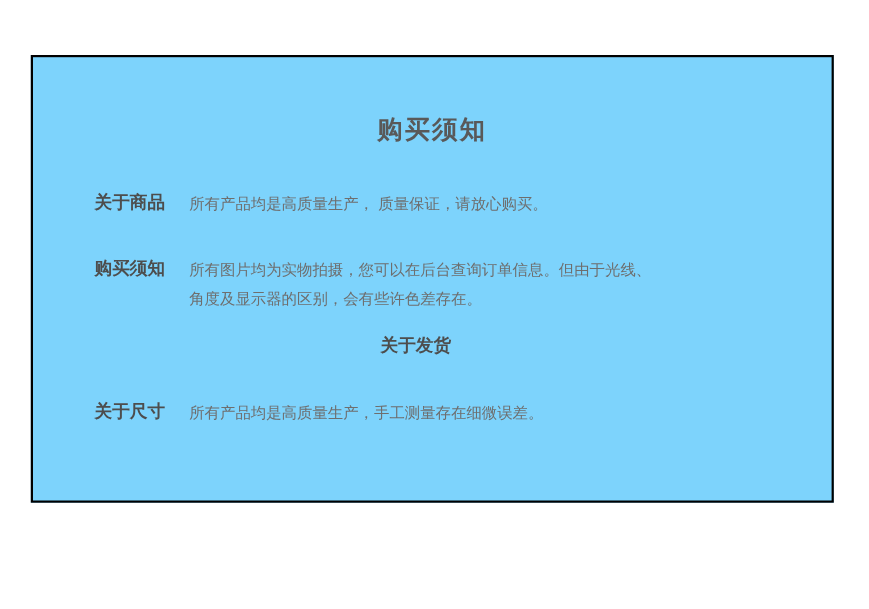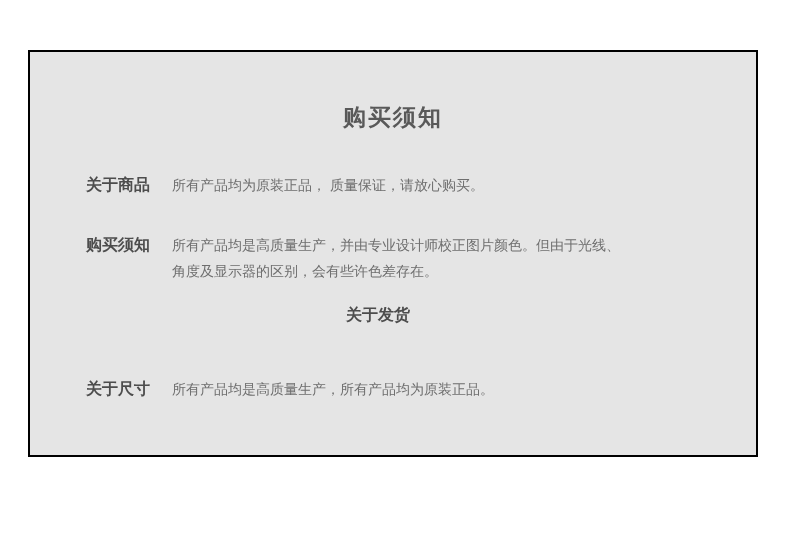--- a/index.html
+++ b/index.html
@@ -16,42 +16,42 @@
     overflow: hidden;
   }
   .notice-box {
     position: absolute;
     left: 28px;
     top: 50px;
     width: 730px;
     height: 407px;
     box-sizing: border-box;
     border: 2px solid #000000;
-    background: #e5e5e5;
+    background: #7dd3fc;
   }
   .notice-title {
     margin: 50px 0 0 0;
     text-align: center;
     font-size: 23px;
     line-height: 30px;
     font-weight: bold;
     letter-spacing: 2px;
     color: #595959;
   }
   .notice-row {
     display: flex;
     align-items: flex-start;
     padding-left: 56px;
     padding-right: 64px;
     line-height: 26px;
   }
   .row-spacing-1 { margin-top: 40px; }
   .row-spacing-2 { margin-top: 34px; }
   .row-spacing-3 { margin-top: 18px; justify-content: center; }
-  .row-spacing-4 { margin-top: 48px; }
+  .row-spacing-4 { margin-top: 34px; }
   .row-label {
     flex: none;
     width: 86px;
     font-size: 16px;
     font-weight: bold;
     color: #4d4d4d;
   }
   .row-text {
     flex: 1;
     font-size: 14px;
@@ -62,32 +62,32 @@
 </head>
 <body>
 
 <div class="canvas">
   <div class="notice-box">
 
     <h2 class="notice-title">购买须知</h2>
 
     <div class="notice-row row-spacing-1">
       <span class="row-label">关于商品</span>
-      <span class="row-text">所有产品均为原装正品， 质量保证，请放心购买。</span>
+      <span class="row-text">所有产品均是高质量生产， 质量保证，请放心购买。</span>
     </div>
 
     <div class="notice-row row-spacing-2">
       <span class="row-label">购买须知</span>
-      <span class="row-text">所有产品均是高质量生产，并由专业设计师校正图片颜色。但由于光线、
+      <span class="row-text">所有图片均为实物拍摄，您可以在后台查询订单信息。但由于光线、
 角度及显示器的区别，会有些许色差存在。</span>
     </div>
 
     <div class="notice-row row-spacing-3">
       <span class="row-label">关于发货</span>
     </div>
 
     <div class="notice-row row-spacing-4">
       <span class="row-label">关于尺寸</span>
-      <span class="row-text">所有产品均是高质量生产，所有产品均为原装正品。</span>
+      <span class="row-text">所有产品均是高质量生产，手工测量存在细微误差。</span>
     </div>
 
   </div>
 </div>
 
 </body></html>

